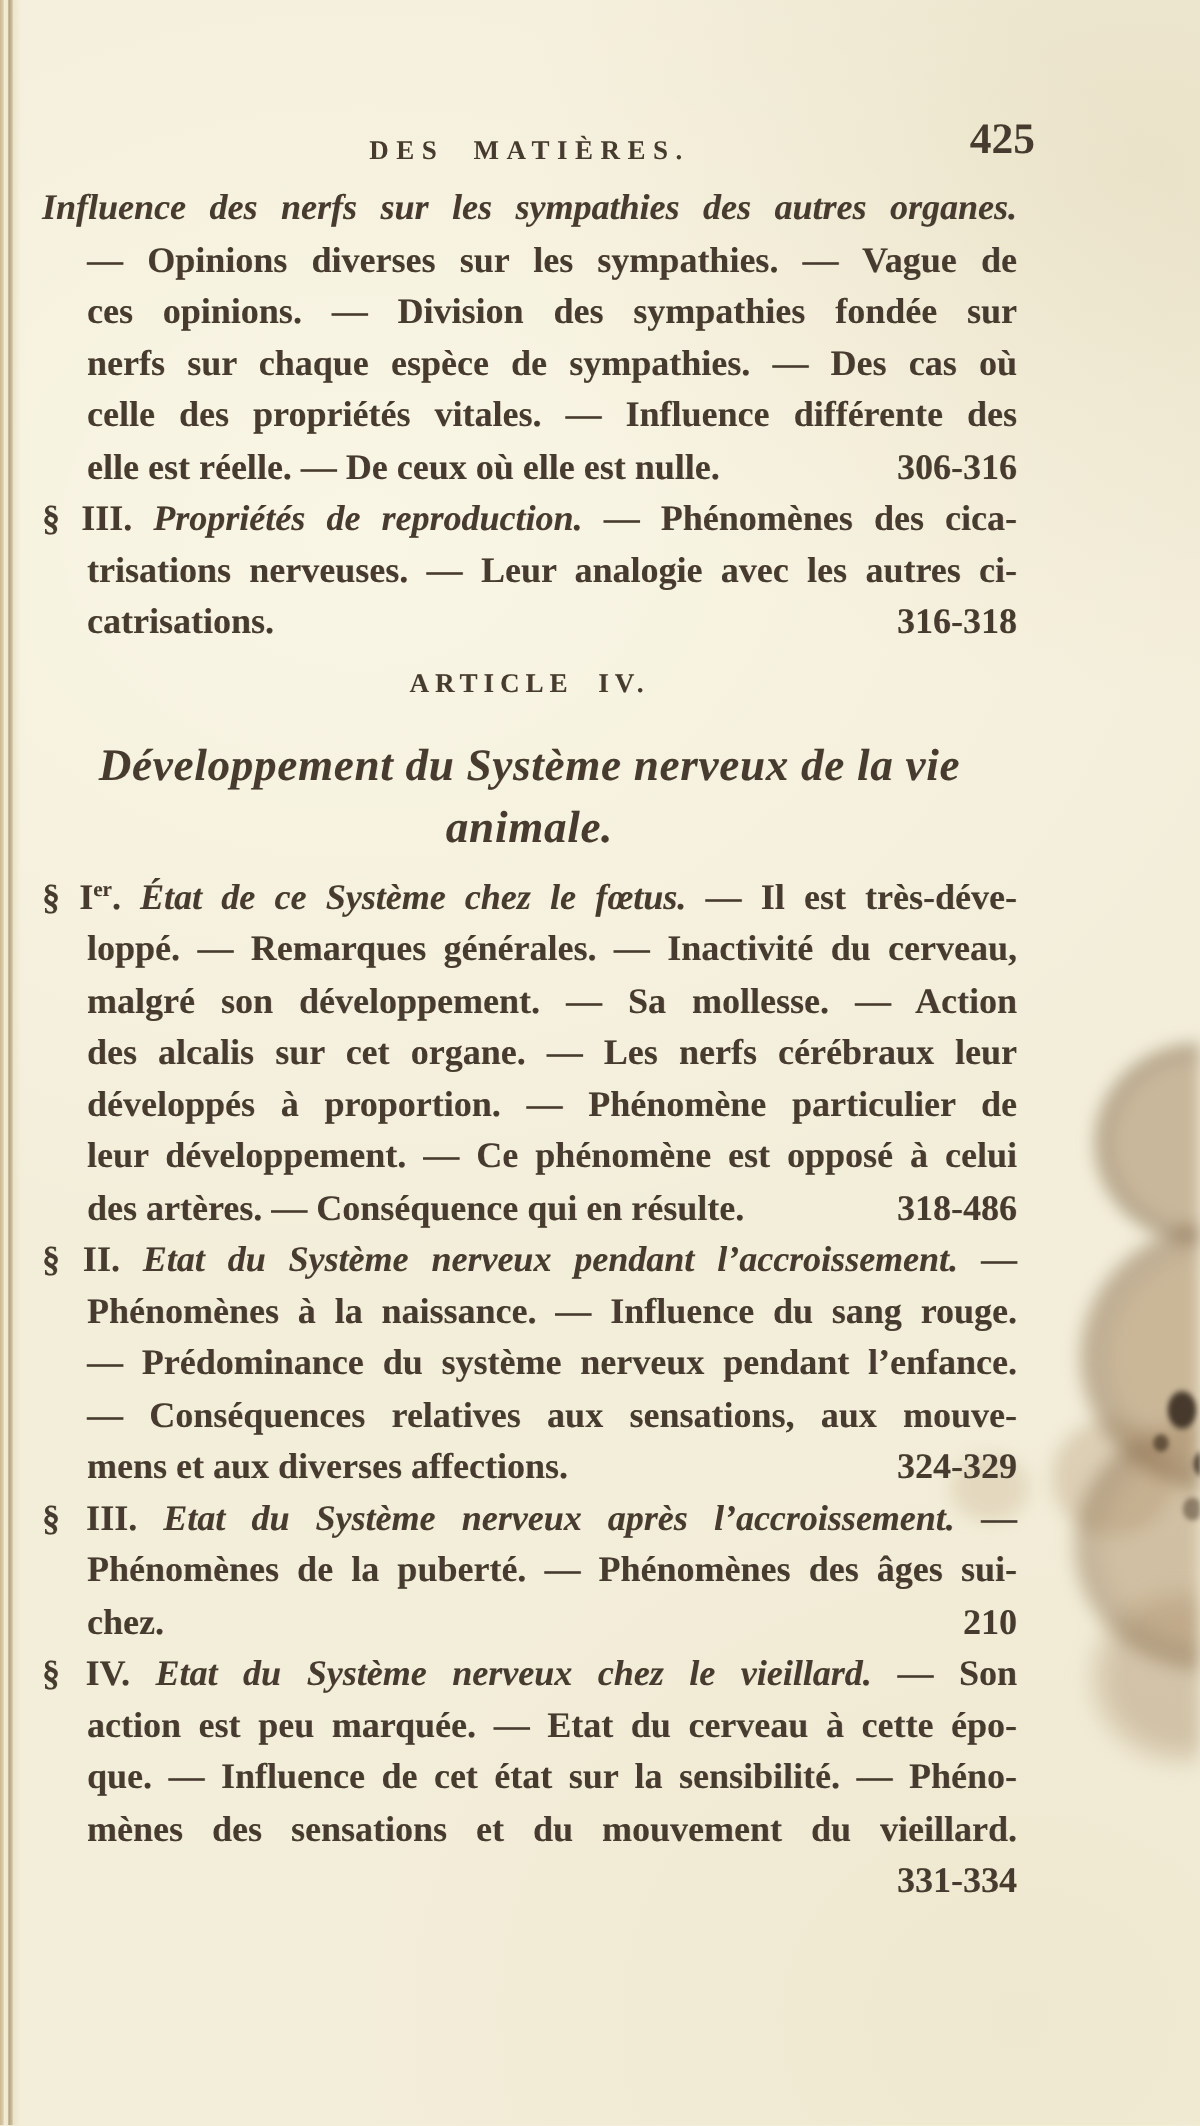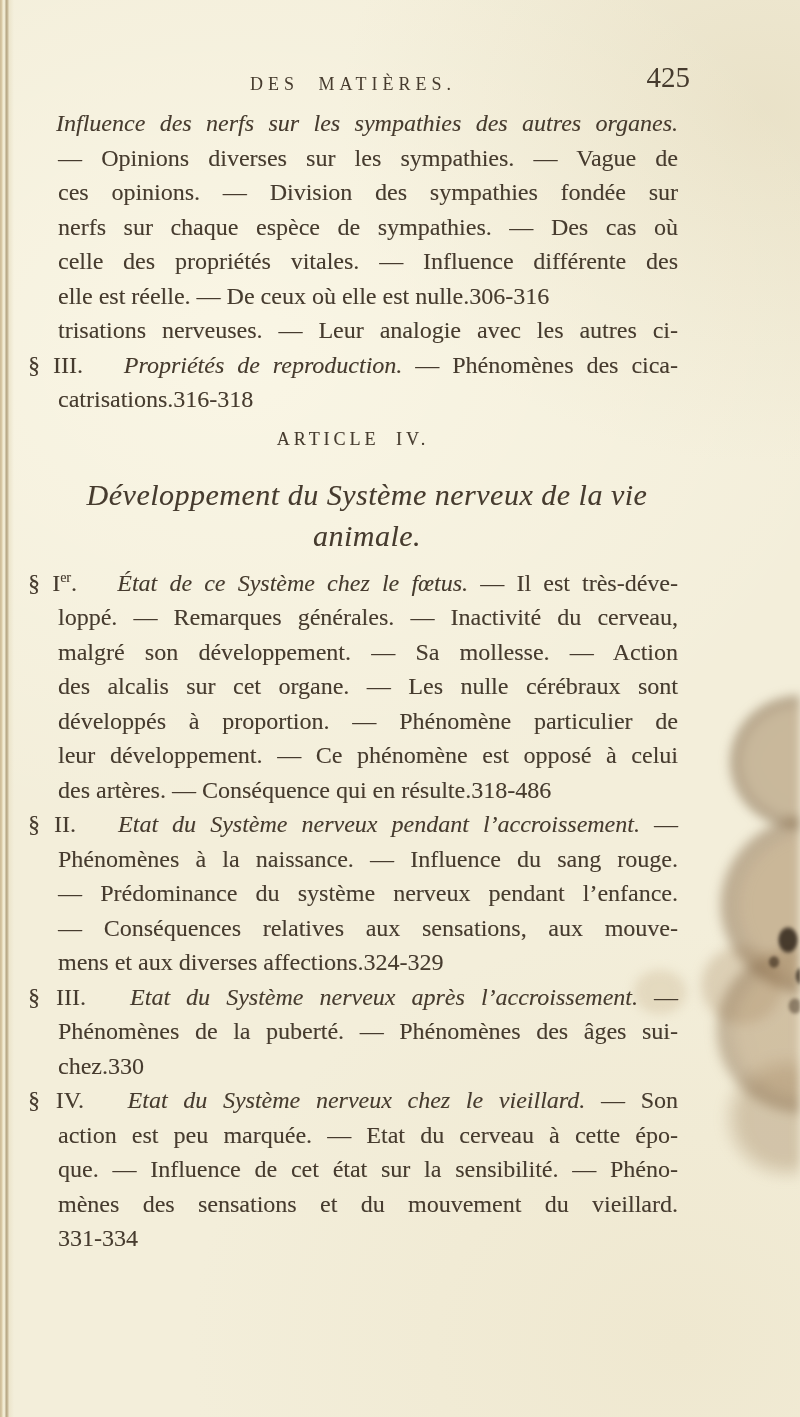--- a/index.html
+++ b/index.html
@@ -30,32 +30,32 @@
       radial-gradient(38px 32px  at 660px 992px,  rgba(192,167,127,0.28) 0 58%, rgba(192,167,127,0) 80%);
   }
   .stain-spots {
     position:absolute; inset:0; filter:blur(1.5px); pointer-events:none;
     background:
       radial-gradient(16px 21px at 788px 940px,  rgba(48,37,26,0.85) 0 48%, rgba(48,37,26,0) 70%),
       radial-gradient(12px 15px at 803px 976px,  rgba(48,37,26,0.80) 0 48%, rgba(48,37,26,0) 70%),
       radial-gradient(8px 9px   at 774px 962px,  rgba(68,52,36,0.70) 0 50%, rgba(68,52,36,0) 76%),
       radial-gradient(10px 12px at 795px 1006px, rgba(68,52,36,0.50) 0 50%, rgba(68,52,36,0) 76%);
   }
-  .column { position:absolute; left:28px; top:68px; width:650px; }
+  .column { position:absolute; left:28px; top:84px; width:650px;font-weight:bold; }
   .header-row { position:relative; height:30px; margin-bottom:8px; }
   .head-title {
     position:absolute; left:50%; transform:translateX(-50%); top:6px;
     font-size:18px; letter-spacing:5px; word-spacing:10px; white-space:nowrap;
   }
   .page-num { position:absolute; right:-12px; top:-7px; font-size:29px; }
   .line { font-size:24px; line-height:34.5px; height:34.5px; overflow:visible; }
   .line.indent { padding-left:30px; }
   .line.stretch { text-align:justify; text-align-last:justify; }
-  .line.has-ref { display:flex; align-items:baseline; }
-  .it { font-style:italic;margin-left:28px; }
+  .line.has-ref { display:flex; justify-content:space-between; align-items:baseline; }
+  .it { font-style:italic; }
   sup { font-size:14px; line-height:0; }
   .line.article {
     text-align:center; text-align-last:center; font-size:18px; letter-spacing:4px;
     word-spacing:8px; height:28px; line-height:28px; margin-top:8px;
   }
   .line.heading, .line.heading2 {
     text-align:center; text-align-last:center; font-size:30px;
     height:41px; line-height:41px; margin-top:21px; letter-spacing:0.5px;
   }
   .line.heading2 { margin-top:0; margin-bottom:10px; }
@@ -77,52 +77,52 @@
     <div>
         <div class="line body stretch"><span class="content"><span class="it">Influence des nerfs sur les sympathies des autres organes.</span></span></div>
         <div class="line body indent stretch"><span class="content"><span>— Opinions diverses sur les sympathies. — Vague de</span></span></div>
         <div class="line body indent stretch"><span class="content"><span>ces opinions. — Division des sympathies fondée sur</span></span></div>
         <div class="line body indent stretch"><span class="content"><span>nerfs sur chaque espèce de sympathies. — Des cas où</span></span></div>
         <div class="line body indent stretch"><span class="content"><span>celle des propriétés vitales. — Influence différente des</span></span></div>
         <div class="line body indent has-ref">
           <span class="content"><span>elle est réelle. — De ceux où elle est nulle.</span></span>
           <span class="ref">306-316</span>
         </div>
+        <div class="line body stretch"><span class="content"><span>§ III. </span><span class="it">Propriétés de reproduction.</span><span> — Phénomènes des cica-</span></span></div>
         <div class="line body indent stretch"><span class="content"><span>trisations nerveuses. — Leur analogie avec les autres ci-</span></span></div>
-        <div class="line body stretch"><span class="content"><span>§ III. </span><span class="it">Propriétés de reproduction.</span><span> — Phénomènes des cica-</span></span></div>
         <div class="line body indent has-ref">
           <span class="content"><span>catrisations.</span></span>
           <span class="ref">316-318</span>
         </div>
         <div class="line article stretch"><span class="content"><span>ARTICLE IV.</span></span></div>
         <div class="line heading stretch"><span class="content"><span class="it">Développement du Système nerveux de la vie</span></span></div>
         <div class="line heading2 stretch"><span class="content"><span class="it">animale.</span></span></div>
         <div class="line body stretch"><span class="content"><span>§ I</span><sup>er</sup><span>. </span><span class="it">État de ce Système chez le fœtus.</span><span> — Il est très-déve-</span></span></div>
         <div class="line body indent stretch"><span class="content"><span>loppé. — Remarques générales. — Inactivité du cerveau,</span></span></div>
         <div class="line body indent stretch"><span class="content"><span>malgré son développement. — Sa mollesse. — Action</span></span></div>
-        <div class="line body indent stretch"><span class="content"><span>des alcalis sur cet organe. — Les nulle cérébraux sont</span></span></div>
+        <div class="line body indent stretch"><span class="content"><span>des alcalis sur cet organe. — Les nerfs cérébraux leur</span></span></div>
         <div class="line body indent stretch"><span class="content"><span>développés à proportion. — Phénomène particulier de</span></span></div>
         <div class="line body indent stretch"><span class="content"><span>leur développement. — Ce phénomène est opposé à celui</span></span></div>
         <div class="line body indent has-ref">
           <span class="content"><span>des artères. — Conséquence qui en résulte.</span></span>
           <span class="ref">318-486</span>
         </div>
         <div class="line body stretch"><span class="content"><span>§ II. </span><span class="it">Etat du Système nerveux pendant l’accroissement.</span><span> —</span></span></div>
         <div class="line body indent stretch"><span class="content"><span>Phénomènes à la naissance. — Influence du sang rouge.</span></span></div>
         <div class="line body indent stretch"><span class="content"><span>— Prédominance du système nerveux pendant l’enfance.</span></span></div>
         <div class="line body indent stretch"><span class="content"><span>— Conséquences relatives aux sensations, aux mouve-</span></span></div>
         <div class="line body indent has-ref">
           <span class="content"><span>mens et aux diverses affections.</span></span>
           <span class="ref">324-329</span>
         </div>
         <div class="line body stretch"><span class="content"><span>§ III. </span><span class="it">Etat du Système nerveux après l’accroissement.</span><span> —</span></span></div>
         <div class="line body indent stretch"><span class="content"><span>Phénomènes de la puberté. — Phénomènes des âges sui-</span></span></div>
         <div class="line body indent has-ref">
           <span class="content"><span>chez.</span></span>
-          <span class="ref">330</span>
+          <span class="ref">210</span>
         </div>
         <div class="line body stretch"><span class="content"><span>§ IV. </span><span class="it">Etat du Système nerveux chez le vieillard.</span><span> — Son</span></span></div>
         <div class="line body indent stretch"><span class="content"><span>action est peu marquée. — Etat du cerveau à cette épo-</span></span></div>
         <div class="line body indent stretch"><span class="content"><span>que. — Influence de cet état sur la sensibilité. — Phéno-</span></span></div>
         <div class="line body indent stretch"><span class="content"><span>mènes des sensations et du mouvement du vieillard.</span></span></div>
         <div class="line body indent has-ref">
           <span class="content"><span></span></span>
           <span class="ref">331-334</span>
         </div>
       </div>

